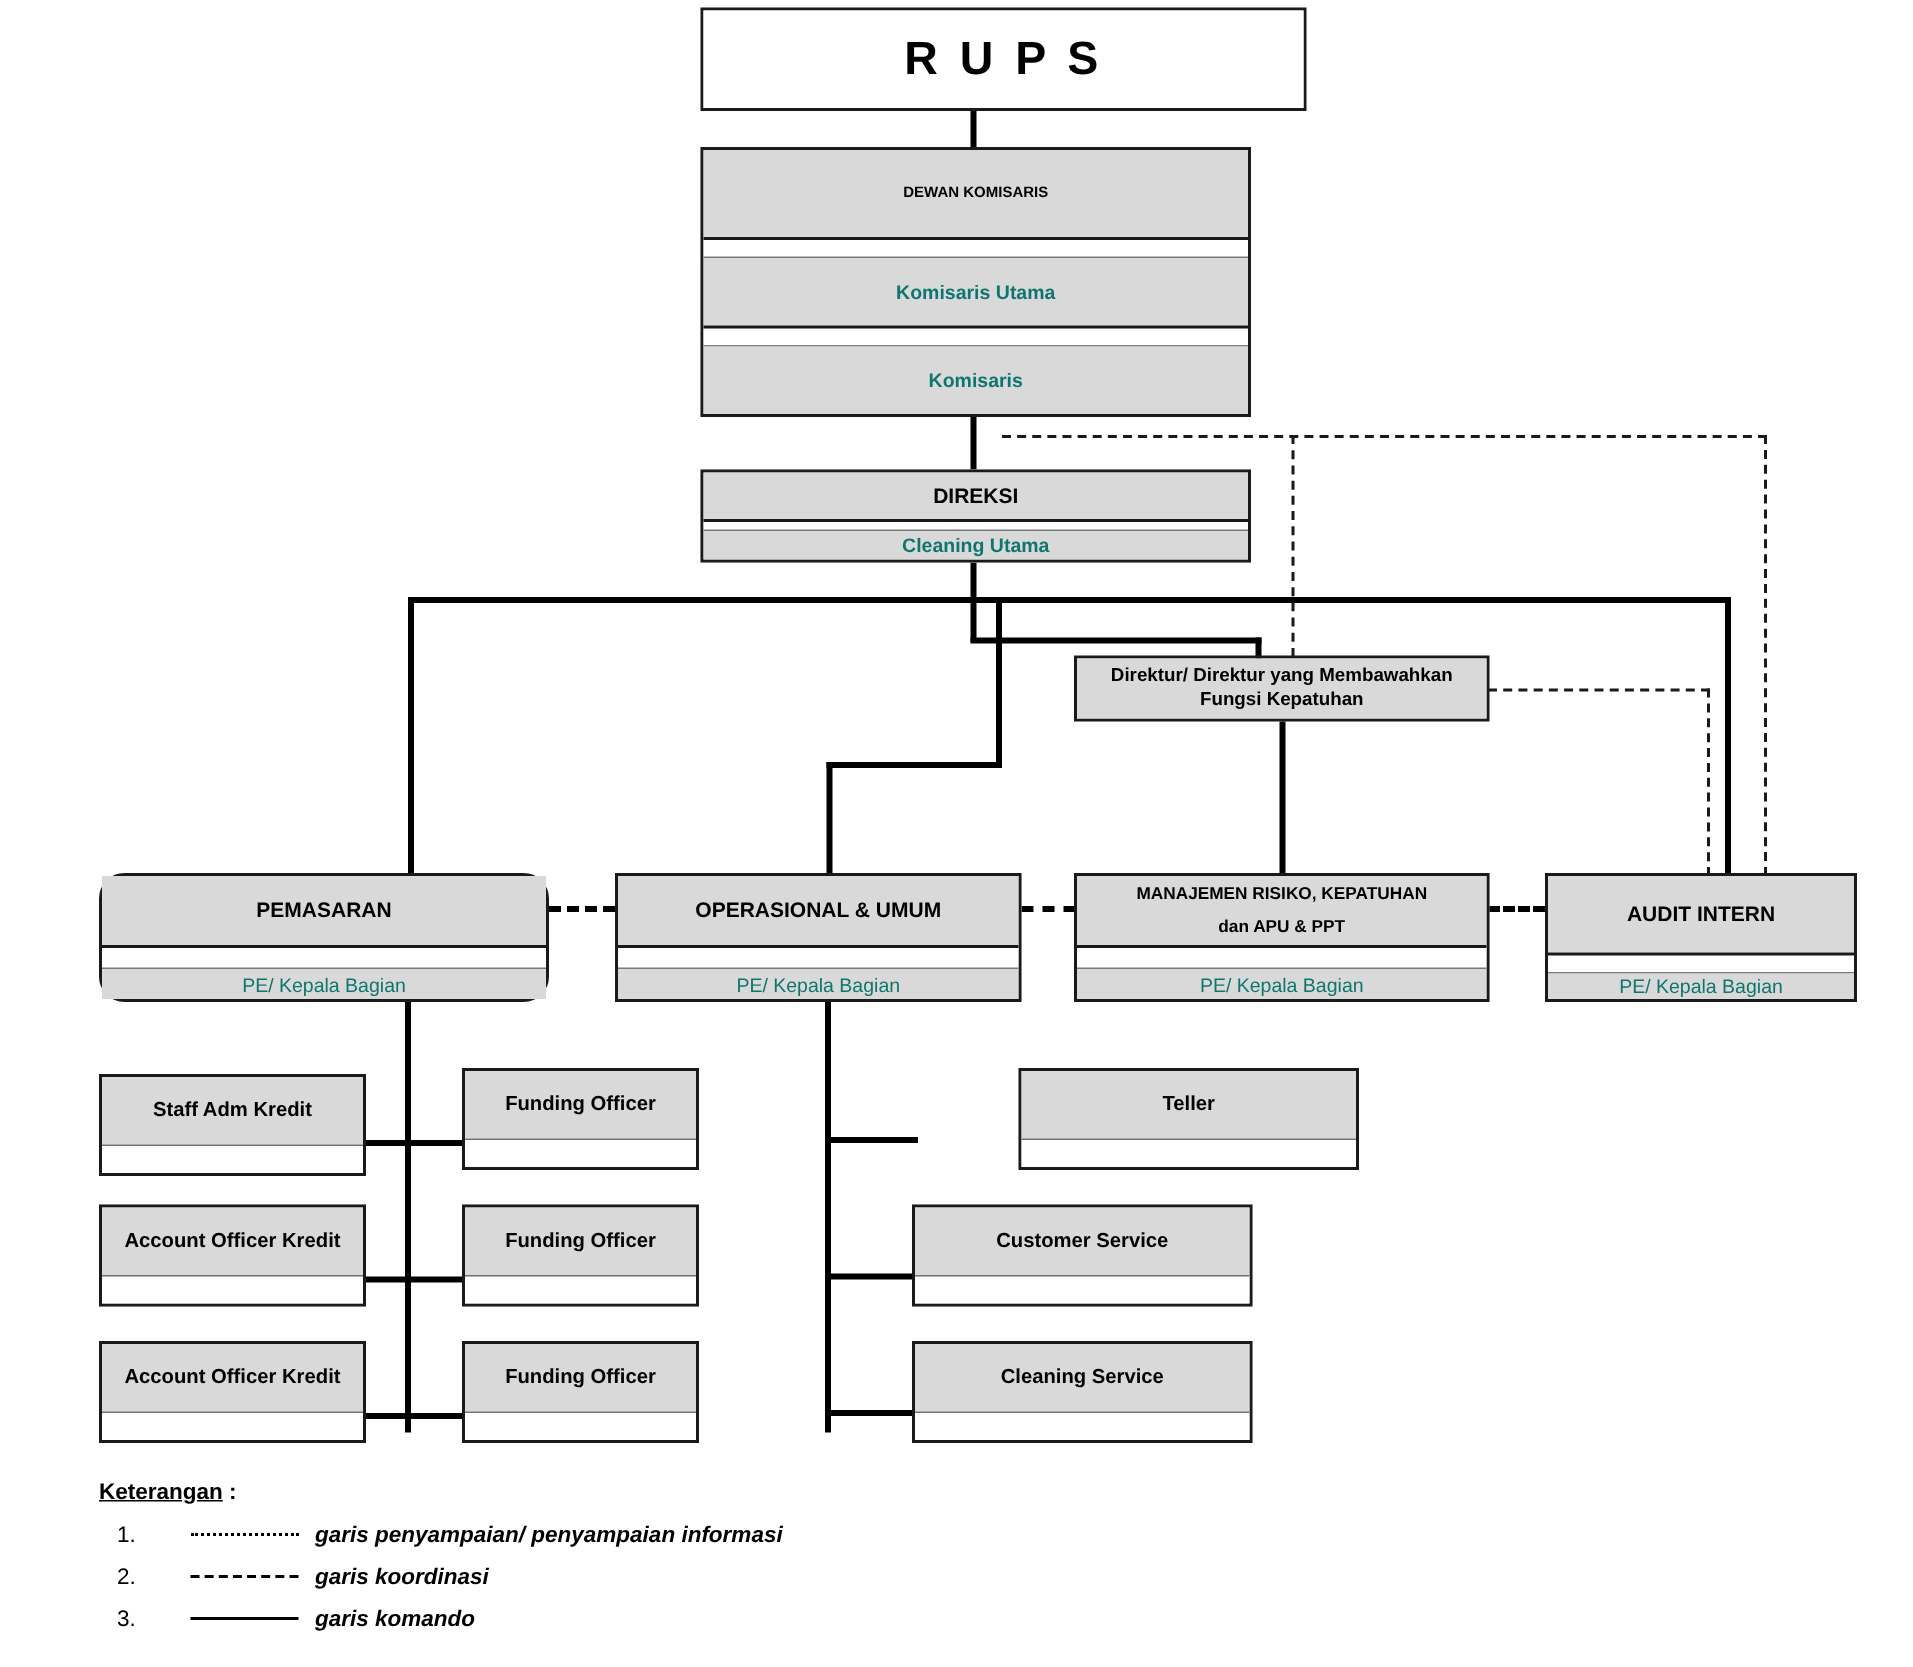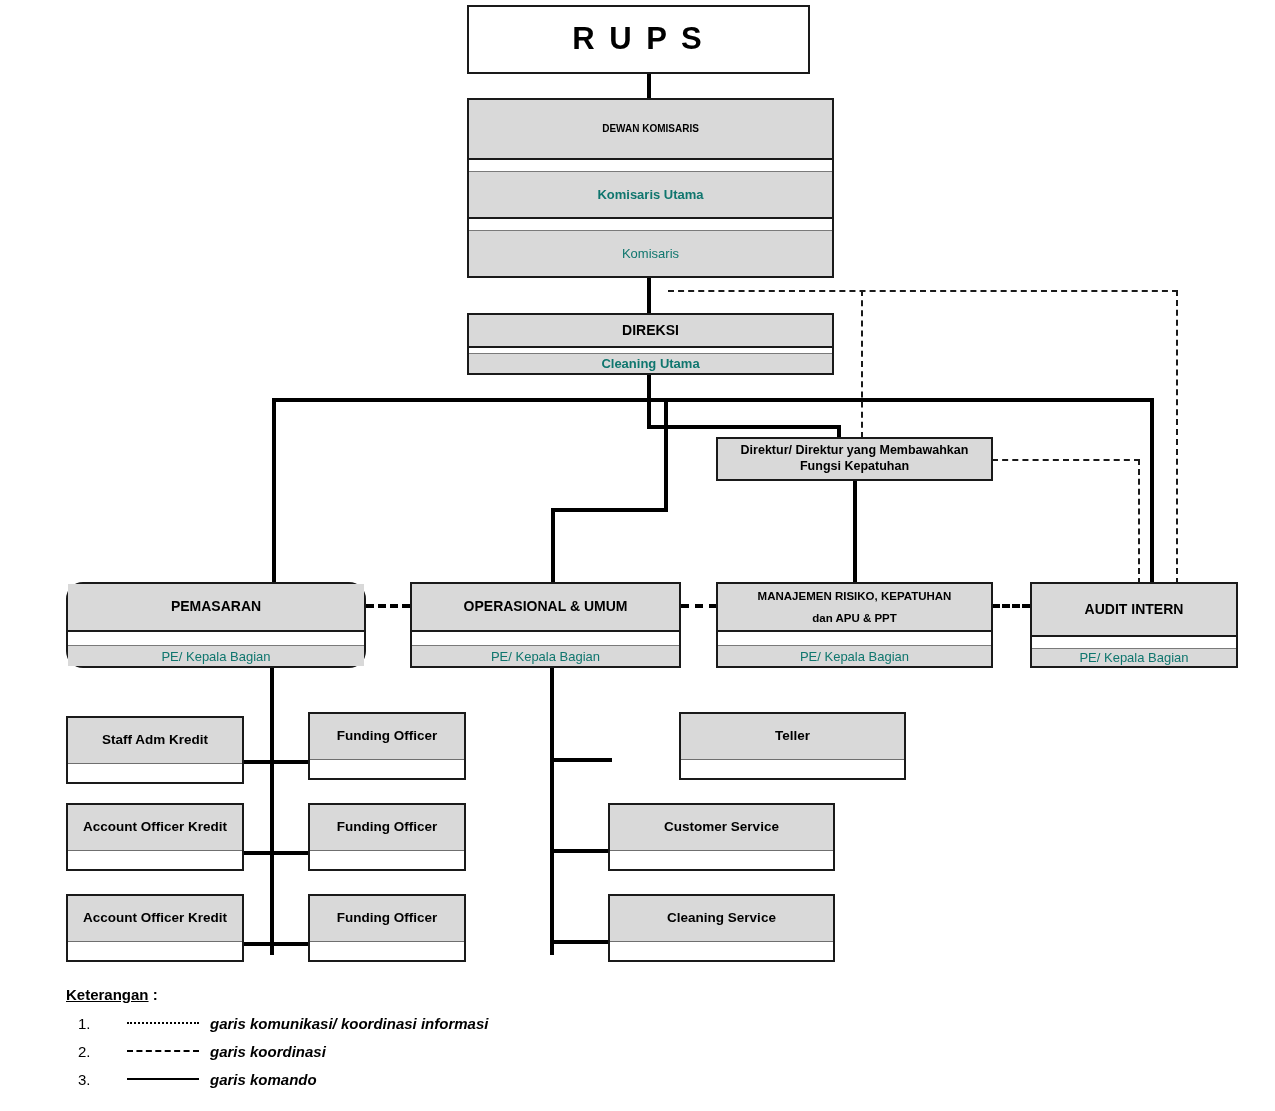--- a/index.html
+++ b/index.html
@@ -176,30 +176,30 @@
   <div class="ln" style="left:270px; top:668px; width:4px; height:287px;"></div>
   <div class="ln" style="left:244px; top:760px; width:70px; height:4px;"></div>
   <div class="ln" style="left:244px; top:851px; width:70px; height:4px;"></div>
   <div class="ln" style="left:244px; top:942px; width:70px; height:4px;"></div>
 
   <div class="ln" style="left:550px; top:668px; width:4px; height:287px;"></div>
   <div class="ln" style="left:550px; top:758px; width:62px; height:4px;"></div>
   <div class="ln" style="left:550px; top:849px; width:62px; height:4px;"></div>
   <div class="ln" style="left:550px; top:940px; width:62px; height:4px;"></div>
 
-  <div class="box plain" style="left:467px; top:5px; width:343px; height:69px;">
+  <div class="box plain" style="left:467px; top:5px; width:404px; height:69px;">
     <div class="hdr white" style="height:100%; font-size:31px; letter-spacing:3px;">R U P S</div>
   </div>
 
   <div class="box" style="left:467px; top:98px; width:367px; height:180px;">
     <div class="hdr" style="height:58px; font-size:10px;">DEWAN KOMISARIS</div>
     <div class="sep" style="height:14px;"></div>
     <div class="sub" style="height:45px; font-size:13px; font-weight:bold;">Komisaris Utama</div>
     <div class="sep" style="height:14px;"></div>
-    <div class="sub" style="height:45px; font-size:13px; font-weight:normal;">Komisaris</div>
+    <div class="sub" style="height:45px; font-size:13px; font-weight:bold;">Komisaris</div>
   </div>
 
   <div class="box" style="left:467px; top:313px; width:367px; height:62px;">
     <div class="hdr" style="height:40px; font-size:14px;">DIREKSI</div>
     <div class="sep" style="height:10px;"></div>
     <div class="sub" style="height:24px; font-size:13px; font-weight:bold;">Cleaning Utama</div>
   </div>
 
   <div class="box" style="left:716px; top:437px; width:277px; height:44px;">
     <div class="hdr" style="height:100%; font-size:12.5px; padding:0 5px;">Direktur/ Direktur yang Membawahkan Fungsi Kepatuhan</div>
@@ -274,21 +274,21 @@
   <div id="legend">
     <div class="lg-title">
       <u>Keterangan</u><span> :</span>
     </div>
 
     <div class="lg-row">
       <div class="lg-num">1.</div>
       <div class="lg-swatch">
           <div class="sw-dot"></div>
         </div>
-      <div class="lg-label">garis komunikasi/ koordinasi informasi</div>
+      <div class="lg-label">garis penyampaian/ penyampaian informasi</div>
     </div>
 
     <div class="lg-row">
       <div class="lg-num">2.</div>
       <div class="lg-swatch">
           <div class="sw-dash"></div>
         </div>
       <div class="lg-label">garis koordinasi</div>
     </div>
 

